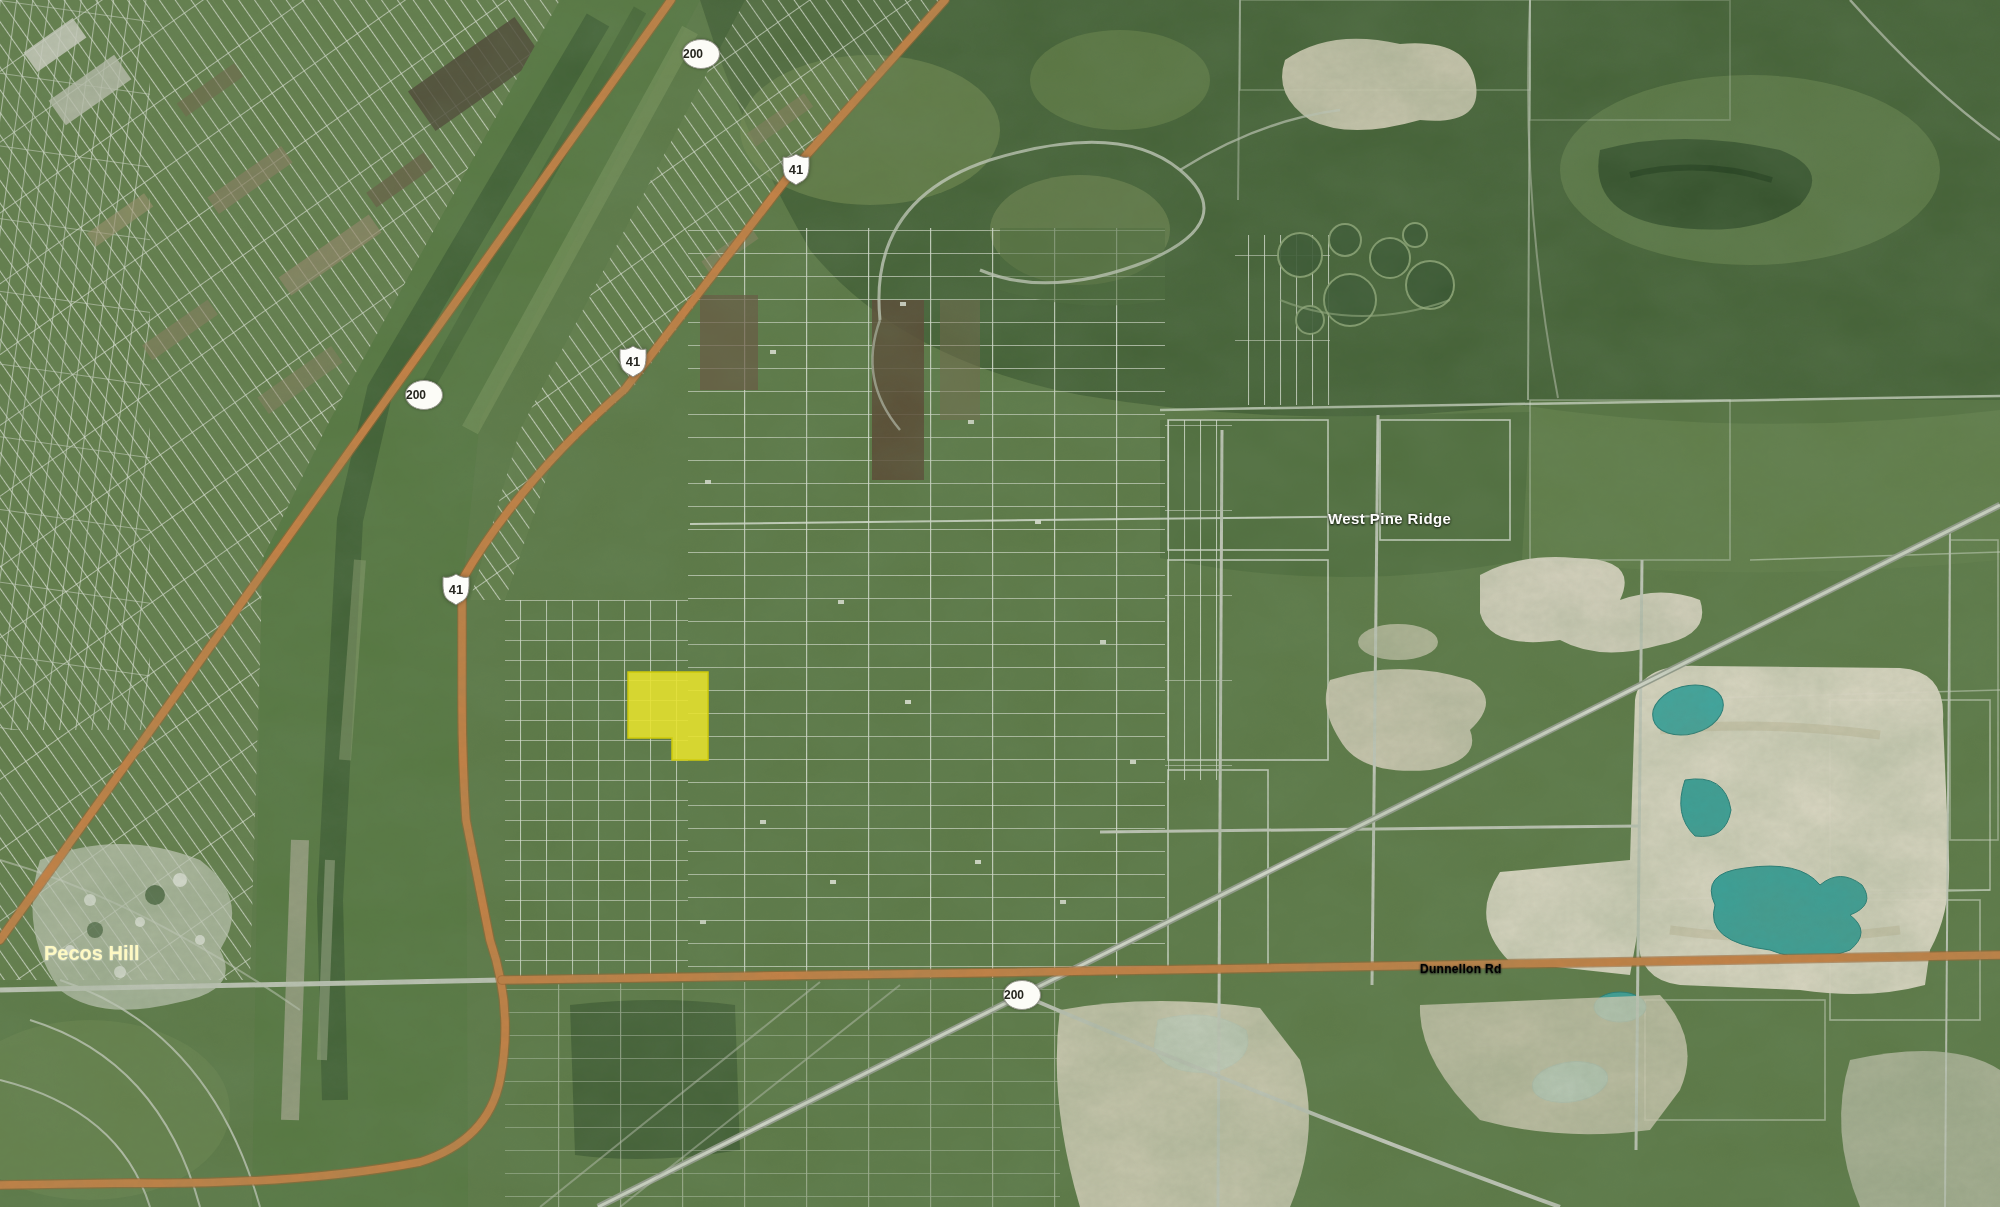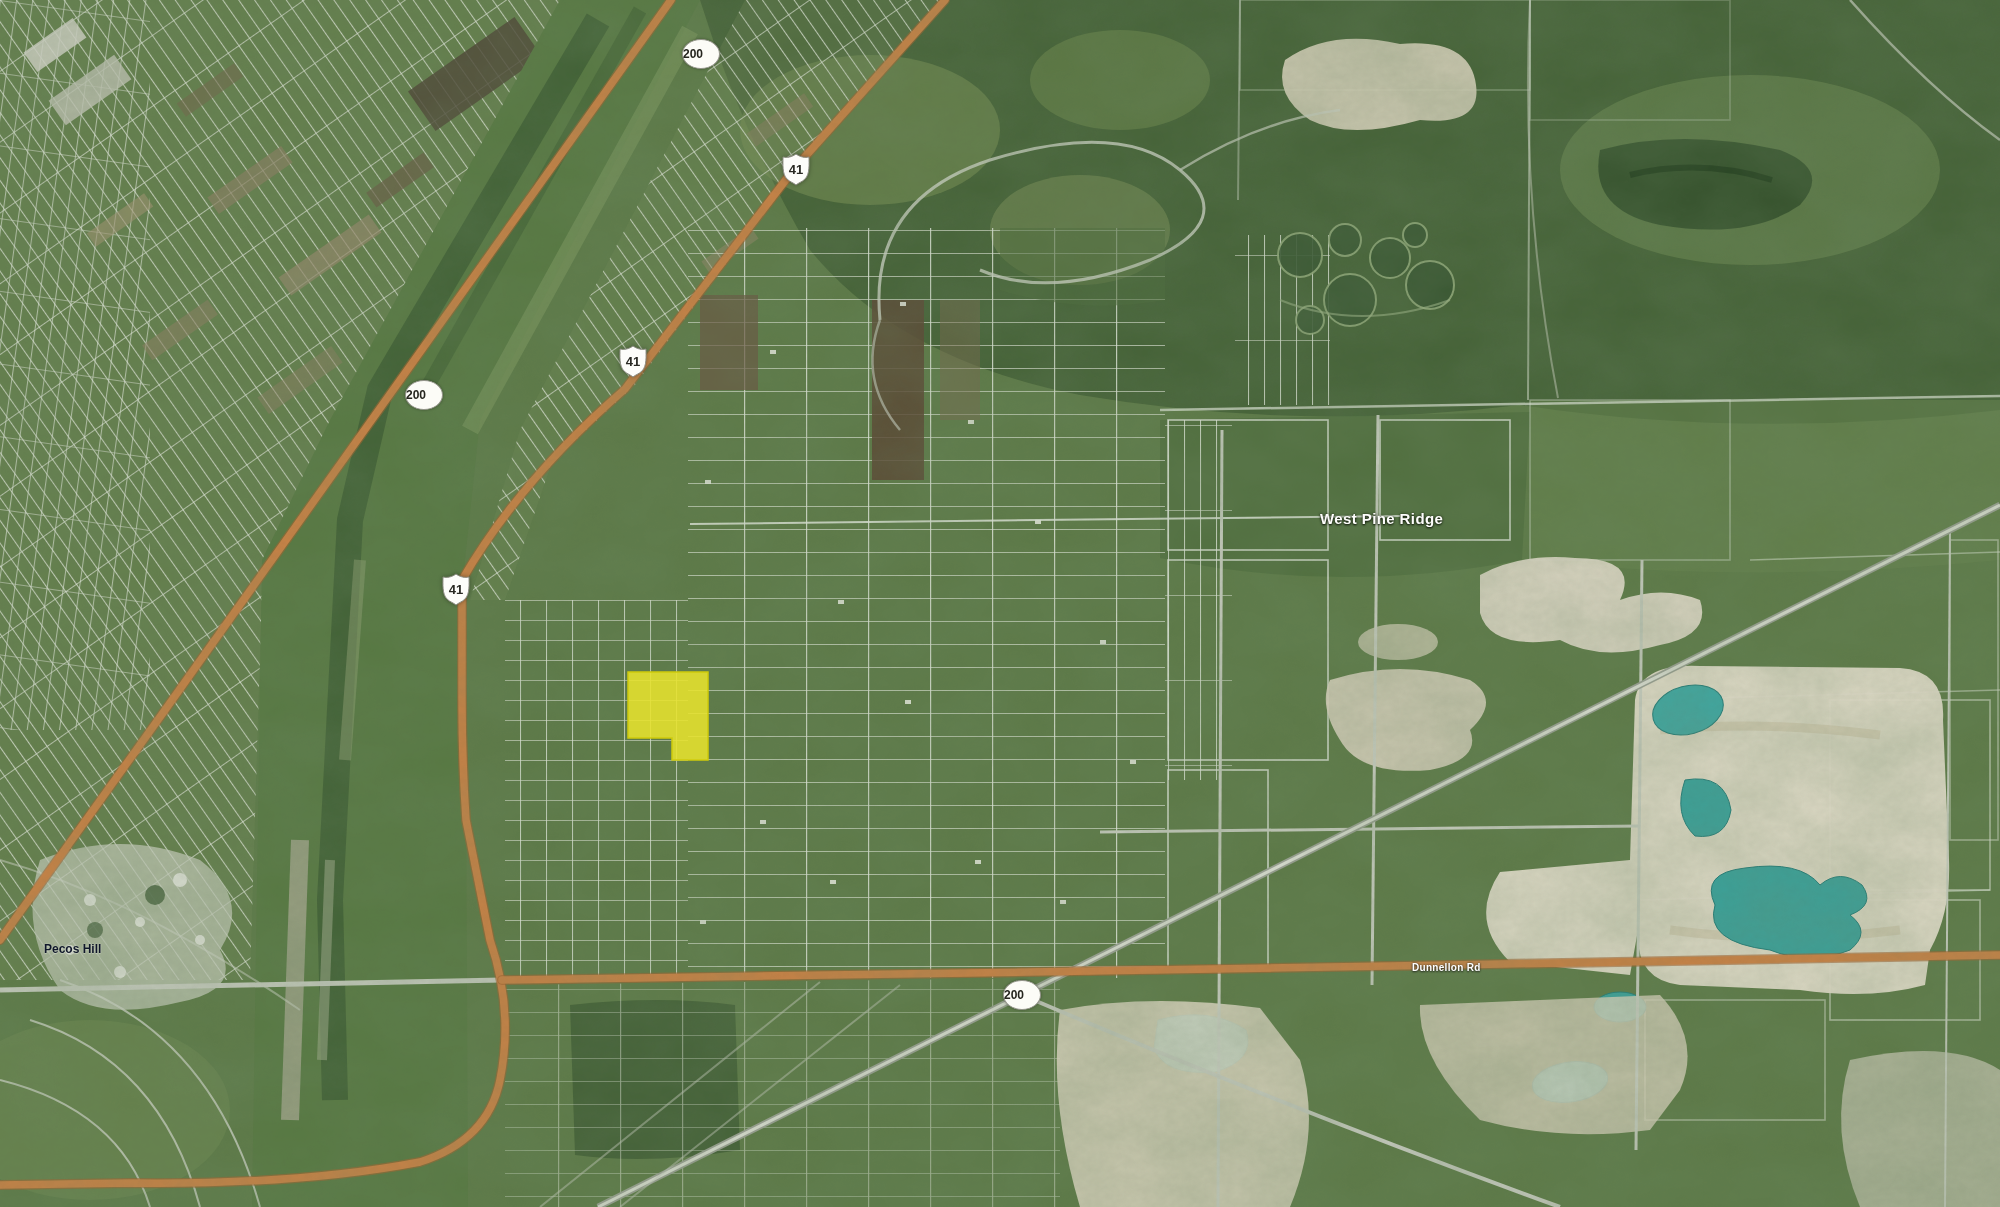--- a/index.html
+++ b/index.html
@@ -10,35 +10,36 @@
     font-family:"Liberation Sans", sans-serif;
     background:#5c7b45;
   }
   .map-root > svg.terrain{position:absolute;left:0;top:0;filter:blur(0.5px) saturate(0.95);}
   .overlay{position:absolute;left:0;top:0;width:100%;height:100%;pointer-events:none;}
   .place-label{
     position:absolute;
     font-weight:bold;
     color:#fdfdfb;
     white-space:nowrap;
+    margin-left:8px;
   }
   .label-wpr{
     left:1320px;top:510px;
     font-size:15px;letter-spacing:.4px;
     text-shadow:0 1px 2px rgba(15,22,10,.95),0 0 3px rgba(15,22,10,.7);
   }
   .label-road{
     left:1412px;top:962px;
-    font-size:10px;letter-spacing:.3px;
-    color:#ffffff;
+    font-size:12px;letter-spacing:.3px;
+    color:#000000;
     text-shadow:0 1px 2px rgba(40,45,35,.95),0 0 2px rgba(40,45,35,.8);
   }
   .label-town{
-    left:44px;top:942px;
-    font-size:12px;color:#0f172a;
+    left:36px;top:942px;
+    font-size:20px;color:#fef9c3;
     text-shadow:0 0 2px rgba(228,232,218,.6),0 1px 1px rgba(228,232,218,.4);
   }
   .shield-circle{
     position:absolute;width:36px;height:28px;border-radius:50%;
     background:#fcfcf7;border:1px solid #94948a;
     display:flex;align-items:center;justify-content:flex-start;
     font-size:12px;font-weight:bold;color:#25251e;
     box-shadow:0 0 3px rgba(0,0,0,.35);
   }
   .shield-us{position:absolute;width:32px;height:34px;filter:drop-shadow(0 0 2px rgba(0,0,0,.35));}

